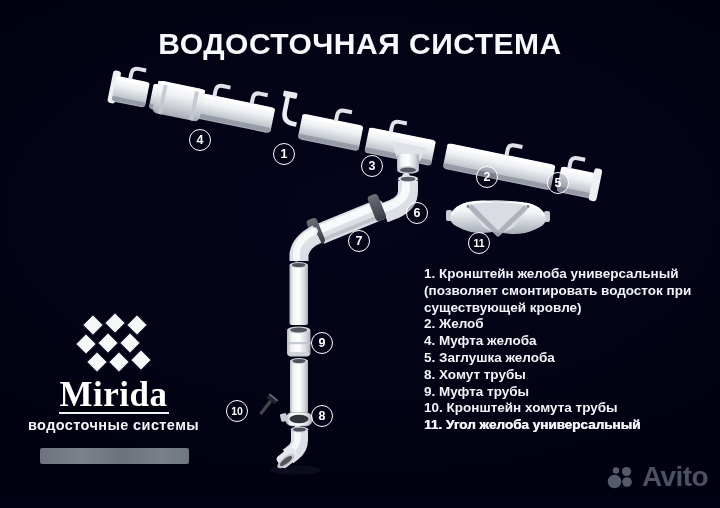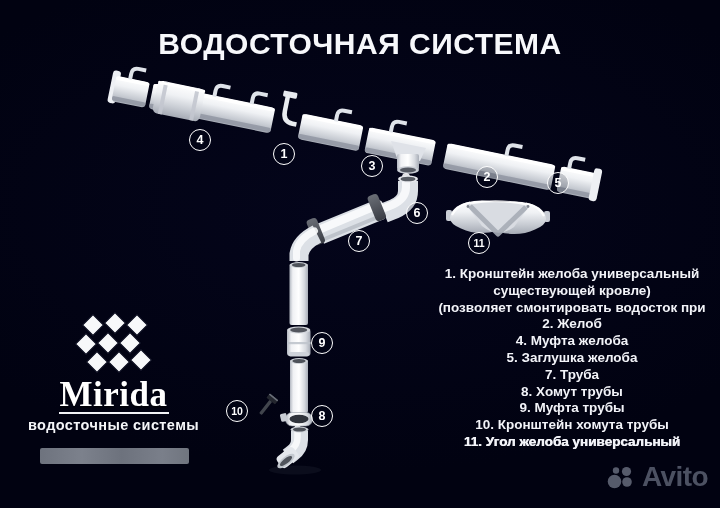--- a/index.html
+++ b/index.html
@@ -16,21 +16,21 @@
   .illustration { position:absolute; left:0; top:0; }
   .title {
     position:absolute; left:0; top:27px; width:720px;
     text-align:center; color:#f7f8fb;
     font-size:30px; font-weight:800; letter-spacing:0.5px;
     white-space:nowrap;
   }
   .legend {
     position:absolute; left:424px; top:266px; width:296px;
     color:#f2f3f8; font-size:13.5px; line-height:16.8px;
-    font-weight:700; white-space:nowrap;text-align:center;
+    font-weight:700; white-space:nowrap;
   }
   .legend-line-bold { text-shadow:0.5px 0 0 currentColor; }
   .callout {
     position:absolute; width:22px; height:22px; box-sizing:border-box;
     border:1.6px solid #ffffff; border-radius:50%;
     background:rgba(2,3,22,0.18);
     color:#ffffff; font-size:12.5px; font-weight:700;
     display:flex; align-items:center; justify-content:center;
     transform:translate(-50%,-50%); line-height:1;
   }
@@ -249,26 +249,25 @@
       <div class="callout" style="left: 417px; top: 213px;">6</div>
       <div class="callout" style="left: 359px; top: 241px;">7</div>
       <div class="callout callout-wide" style="left: 479px; top: 243px;">11</div>
       <div class="callout" style="left: 322px; top: 343px;">9</div>
       <div class="callout callout-wide" style="left: 237px; top: 411px;">10</div>
       <div class="callout" style="left: 322px; top: 416px;">8</div>
     </div>
 
   <div class="legend" id="legend">
       <div class="legend-line">1. Кронштейн желоба универсальный</div>
+      <div class="legend-line">(позволяет смонтировать водосток при</div>
       <div class="legend-line">существующей кровле)</div>
-      <div class="legend-line">(позволяет смонтировать водосток при</div>
       <div class="legend-line">2. Желоб</div>
       <div class="legend-line">4. Муфта желоба</div>
       <div class="legend-line">5. Заглушка желоба</div>
-      <div class="legend-line">7. Труба</div>
       <div class="legend-line">8. Хомут трубы</div>
       <div class="legend-line">9. Муфта трубы</div>
       <div class="legend-line">10. Кронштейн хомута трубы</div>
       <div class="legend-line legend-line-bold">11. Угол желоба универсальный</div>
     </div>
 
   <div class="brand">
     <div class="brand-name">Mirida</div>
     <div class="brand-rule"></div>
     <div class="brand-tagline">водосточные системы</div>

